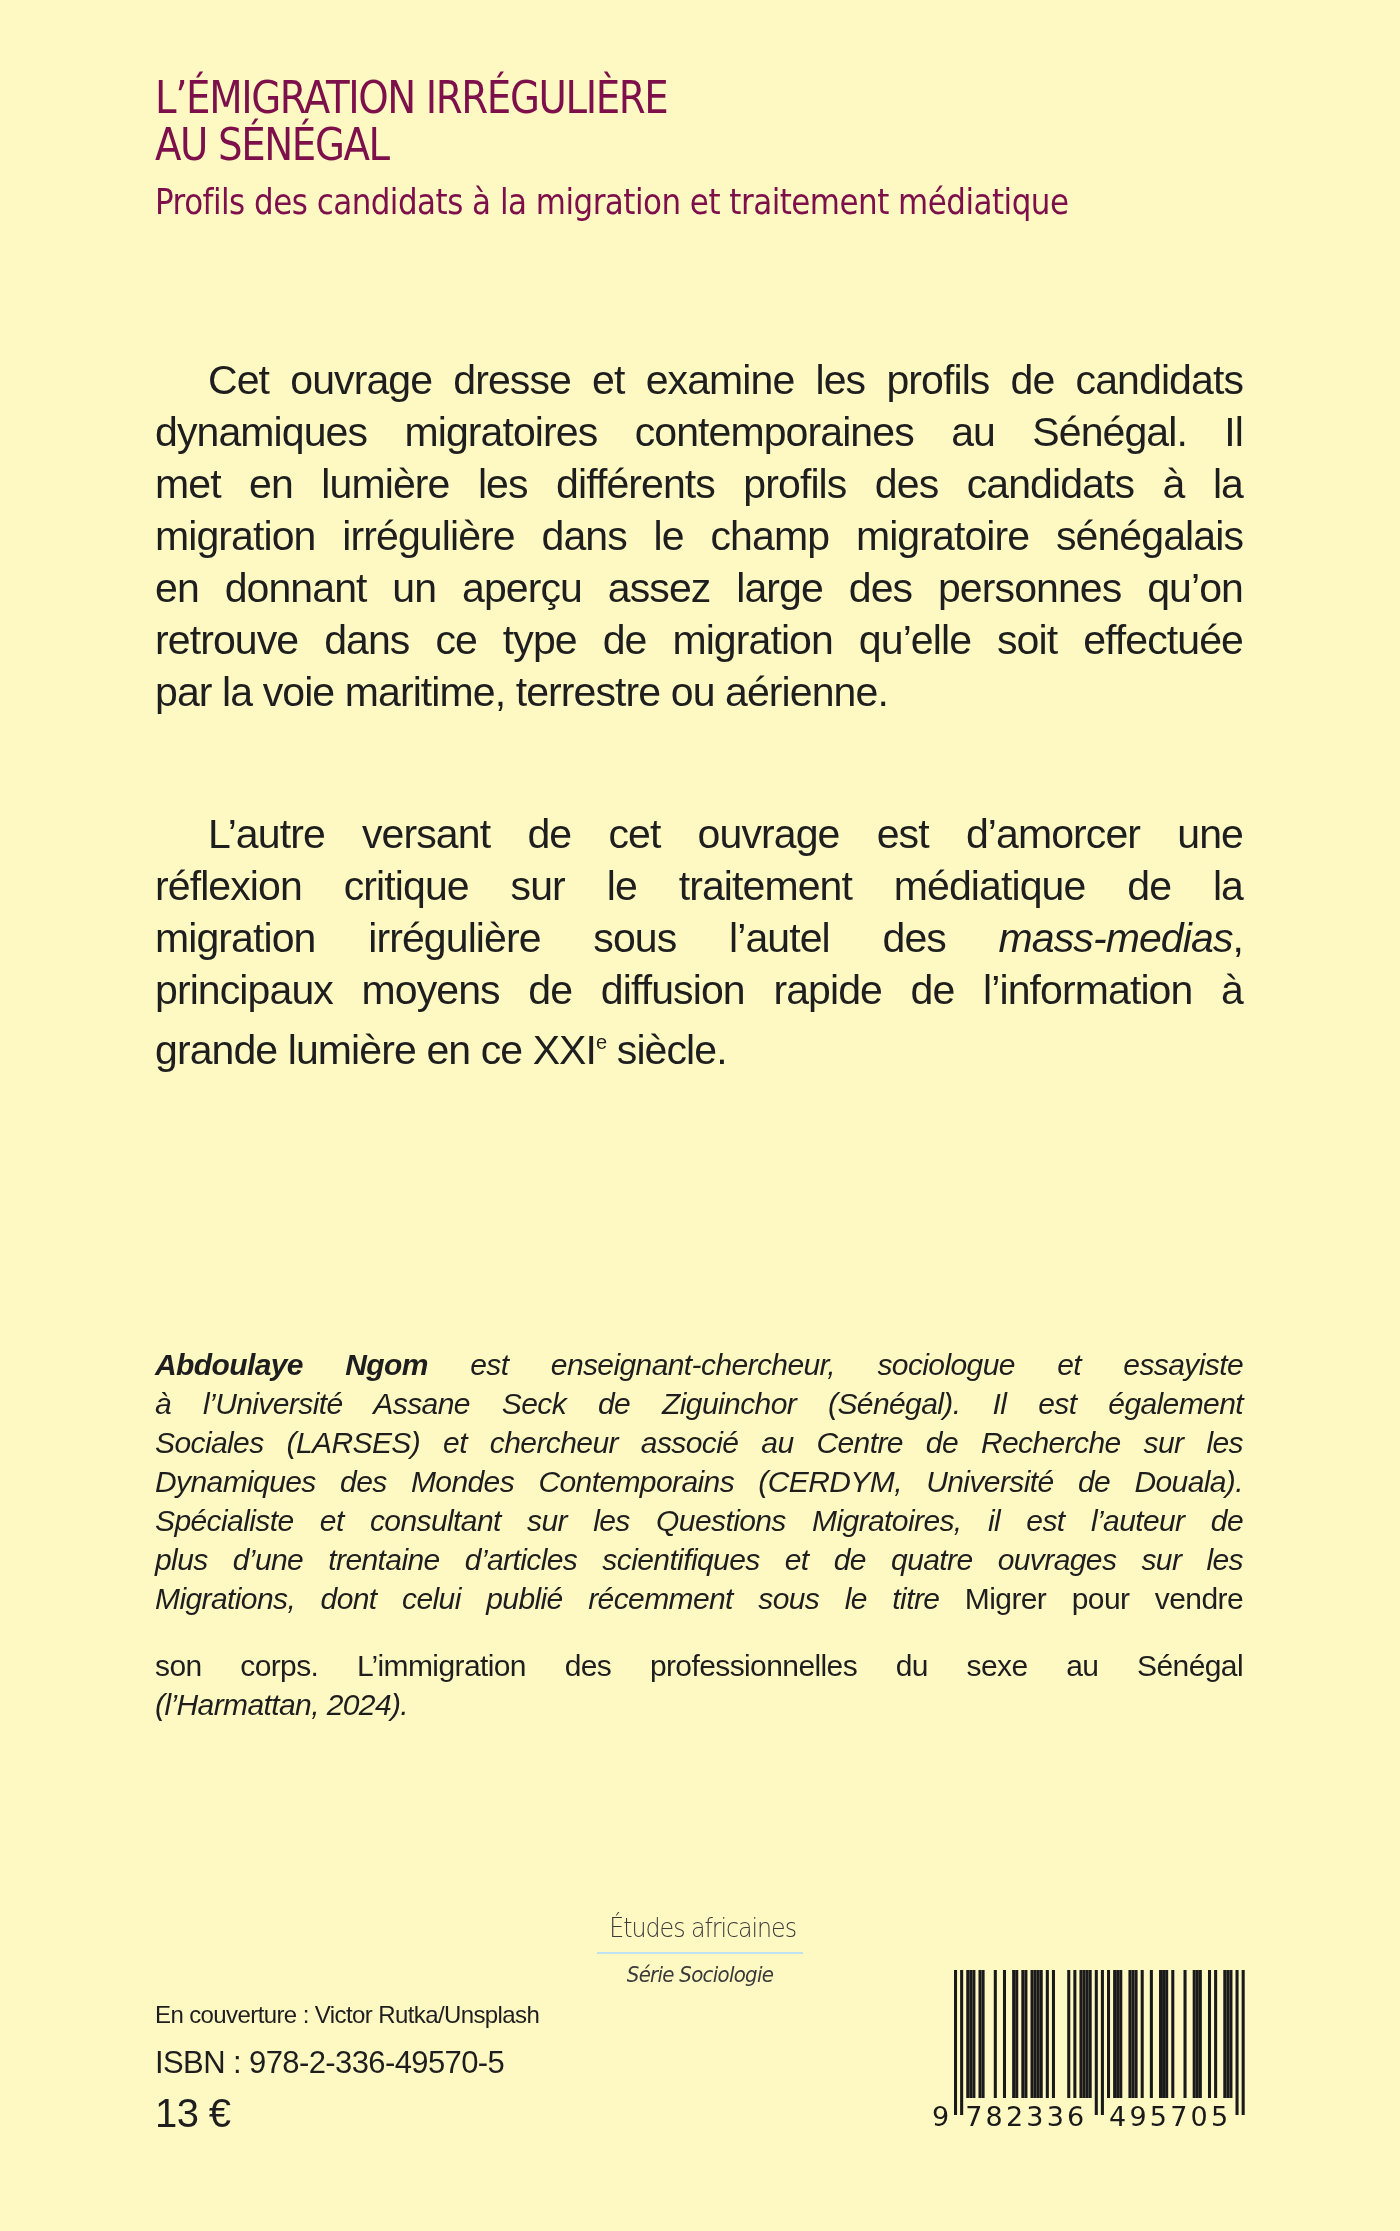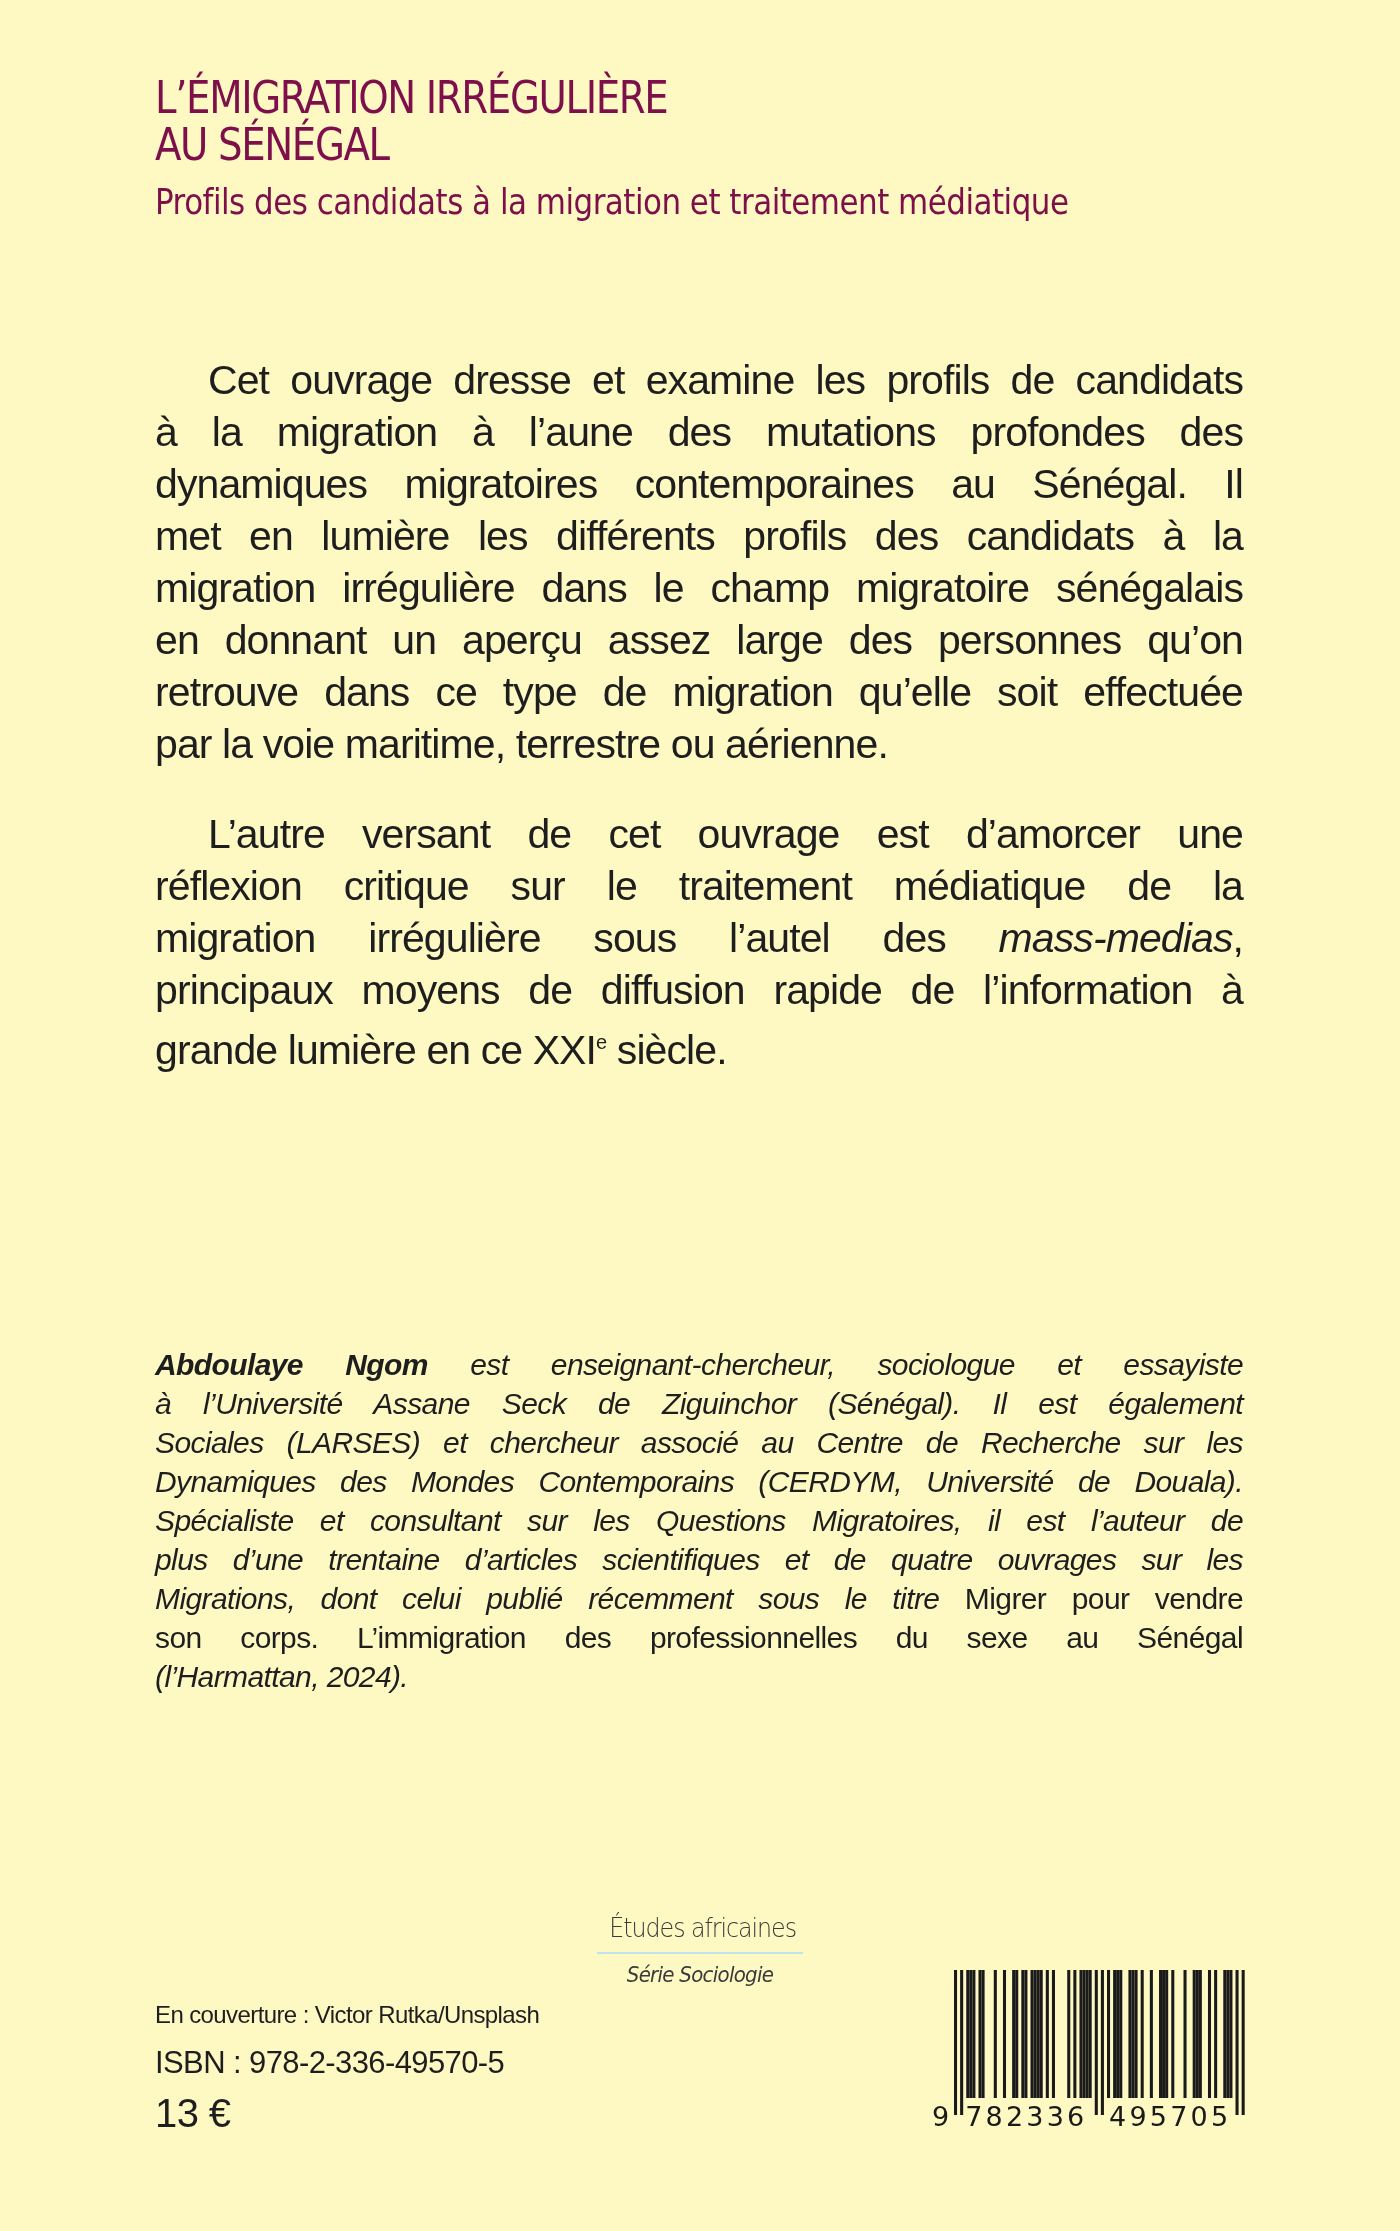--- a/index.html
+++ b/index.html
@@ -36,21 +36,21 @@
 
   .bio {
     position: absolute; left: 155px; top: 1345px; width: 1088px;
     font-family: "Liberation Sans", sans-serif;
     font-size: 30px; line-height: 39px;
     color: #1e1e1e; font-style: italic;
     letter-spacing: -0.6px;
   }
   .bio .line { height: 39px; }
   .bio b { font-style: italic; font-weight: bold; }
-  .bio .roman { font-style: normal; }
+  .bio .roman { font-style: normal; margin-top: 28px; }
 
   .series {
     position: absolute; left: 597px; top: 1908px; width: 206px; text-align: center;
     font-family: "DejaVu Sans", sans-serif; color: #3a3a3a;
   }
   .series-name { font-size: 27px; font-weight: 300; letter-spacing: -1.2px; line-height: 40px; transform: scaleX(0.88); white-space: nowrap; }
   .series-rule { height: 2px; background: #bfe3ee; margin: 4px 0 6px 0; }
   .series-sub { font-size: 22px; font-style: italic; letter-spacing: -0.8px; line-height: 30px; transform: scaleX(0.9); white-space: nowrap; }
 
   .credit {
@@ -78,21 +78,20 @@
 <div class="page">
 
   <div class="title">
     <div>L’ÉMIGRATION IRRÉGULIÈRE</div>
     <div>AU SÉNÉGAL</div>
   </div>
   <div class="subtitle">Profils des candidats à la migration et traitement médiatique</div>
 
   <div class="body-text" style="top:354px;">
     <span class="line" style="padding-left:53px;">Cet ouvrage dresse et examine les profils de candidats</span>
-    <span class="line">à la migration à l’aune des mutations profondes des</span>
     <span class="line">dynamiques migratoires contemporaines au Sénégal. Il</span>
     <span class="line">met en lumière les différents profils des candidats à la</span>
     <span class="line">migration irrégulière dans le champ migratoire sénégalais</span>
     <span class="line">en donnant un aperçu assez large des personnes qu’on</span>
     <span class="line">retrouve dans ce type de migration qu’elle soit effectuée</span>
     <span class="line last">par la voie maritime, terrestre ou aérienne.</span>
   </div>
 
   <div class="body-text" style="top:808px;">
     <span class="line" style="padding-left:53px;">L’autre versant de cet ouvrage est d’amorcer une</span>

